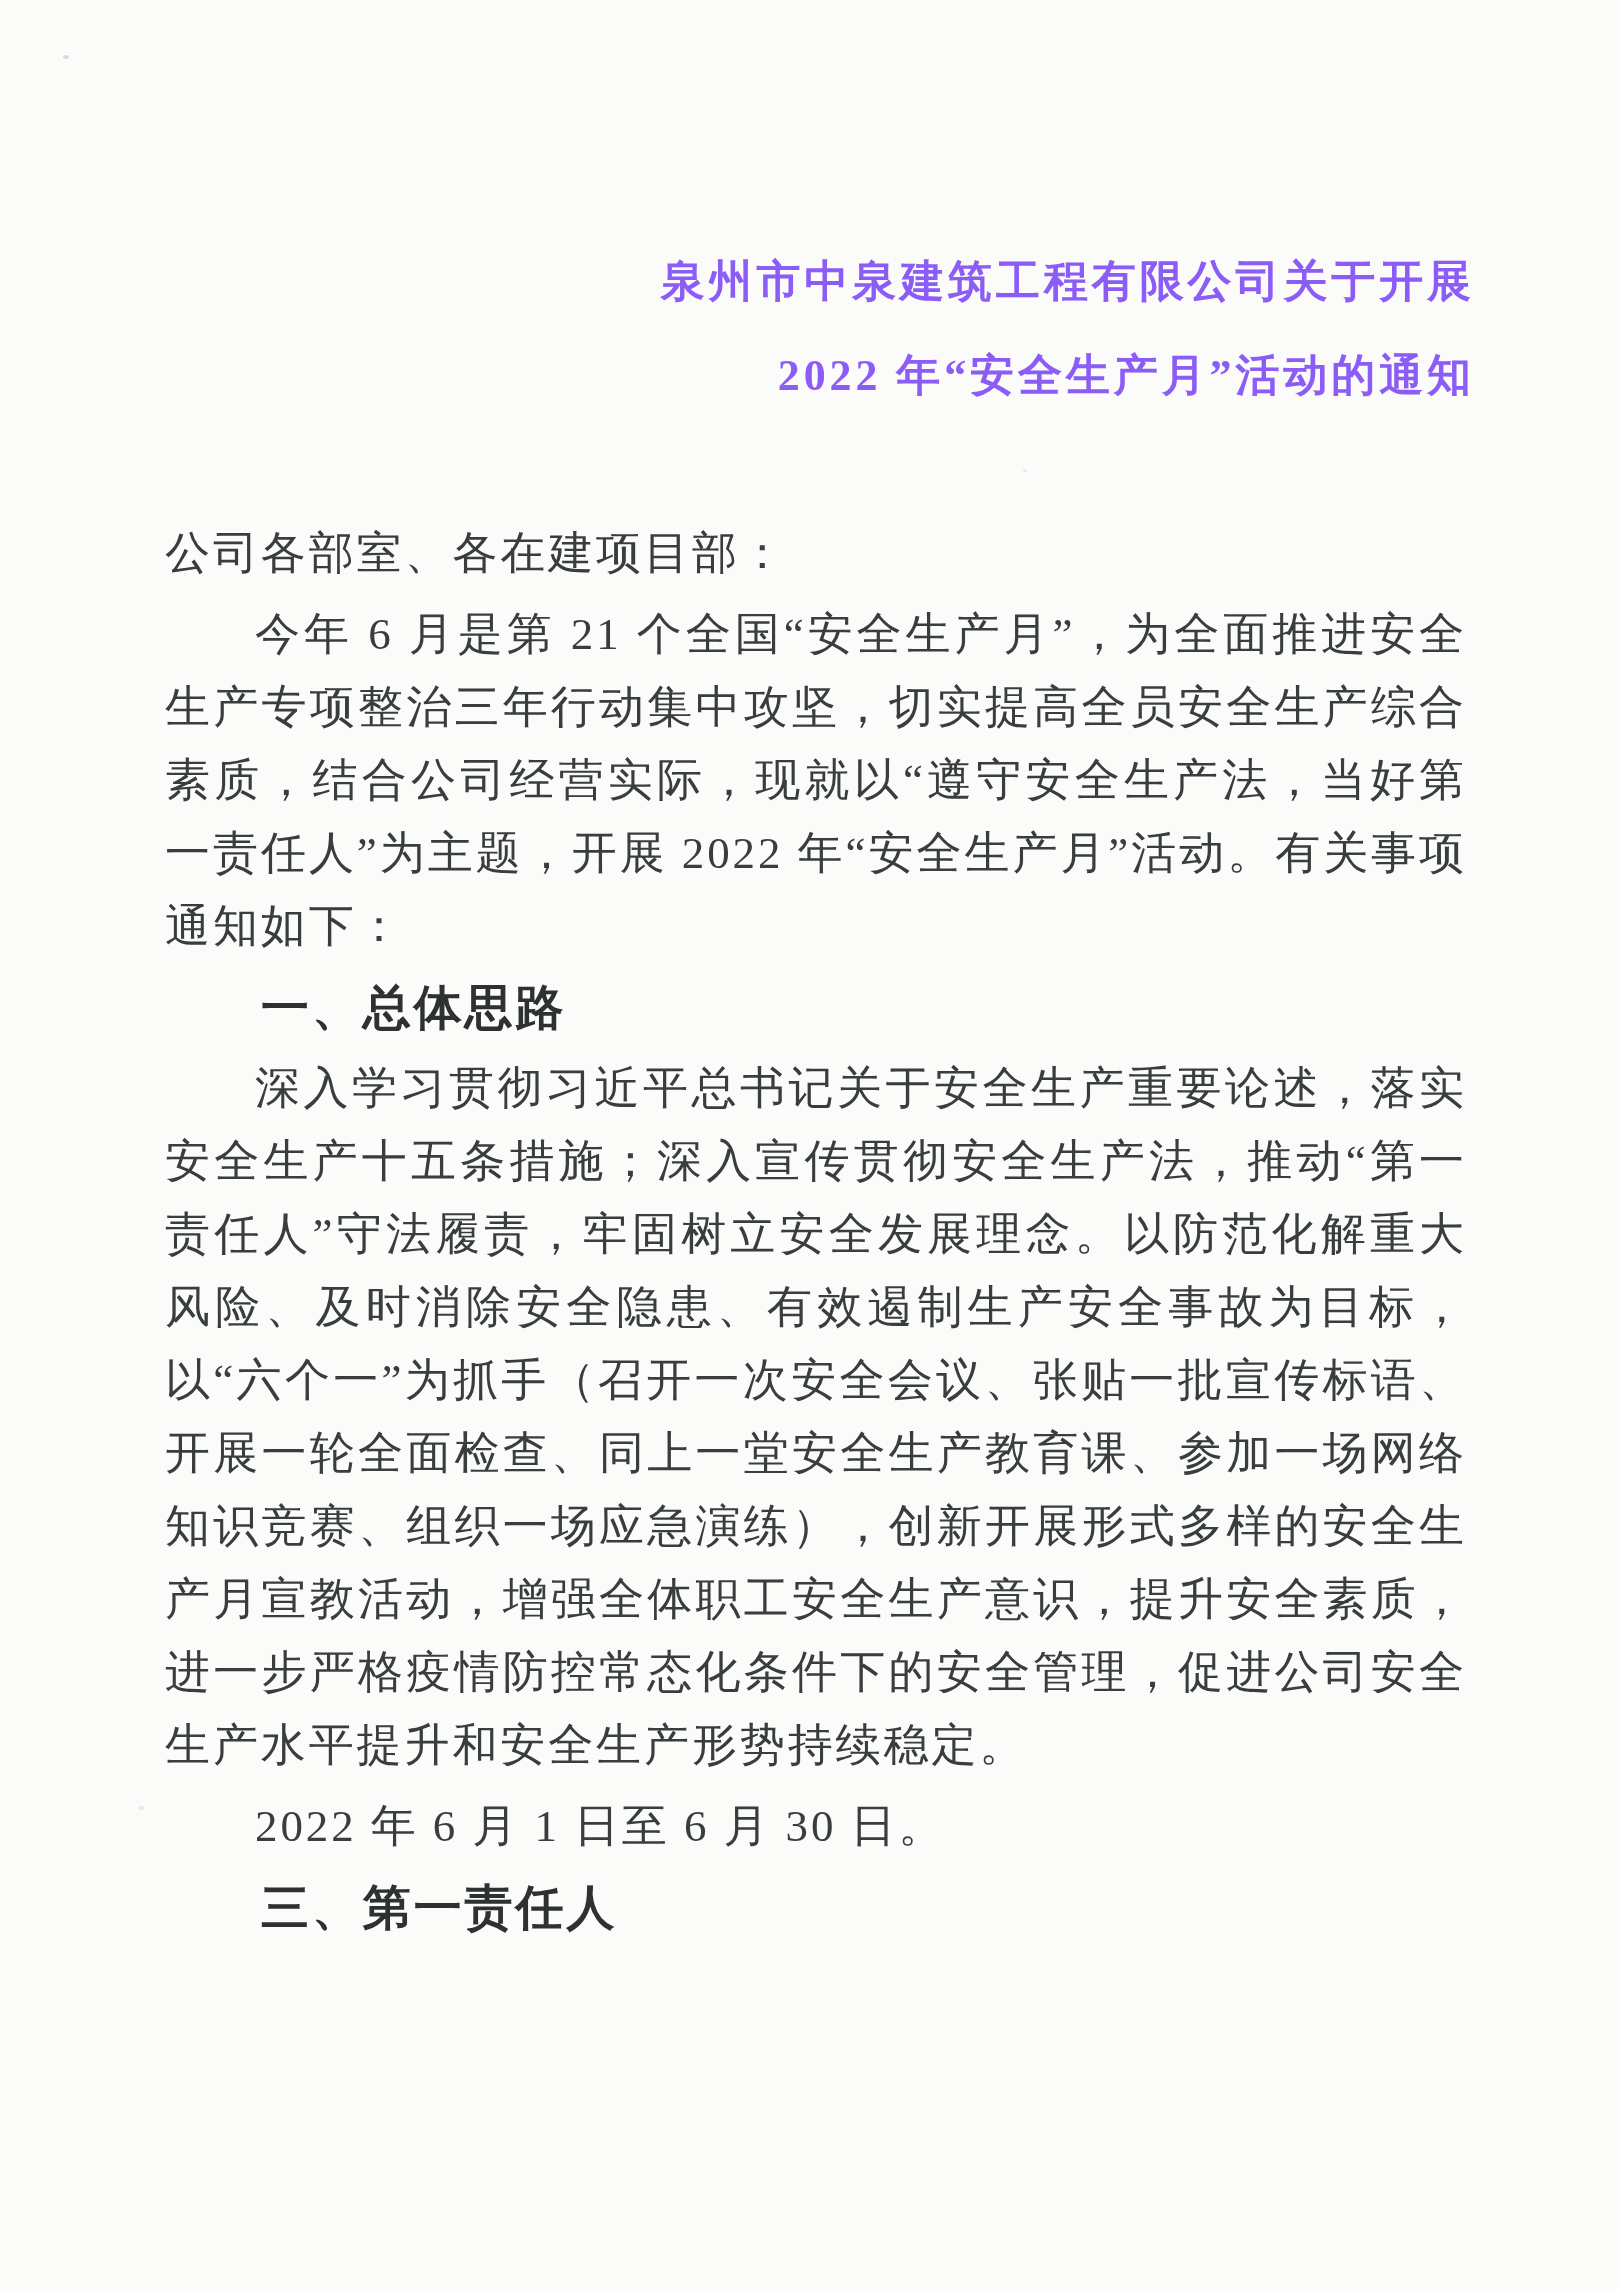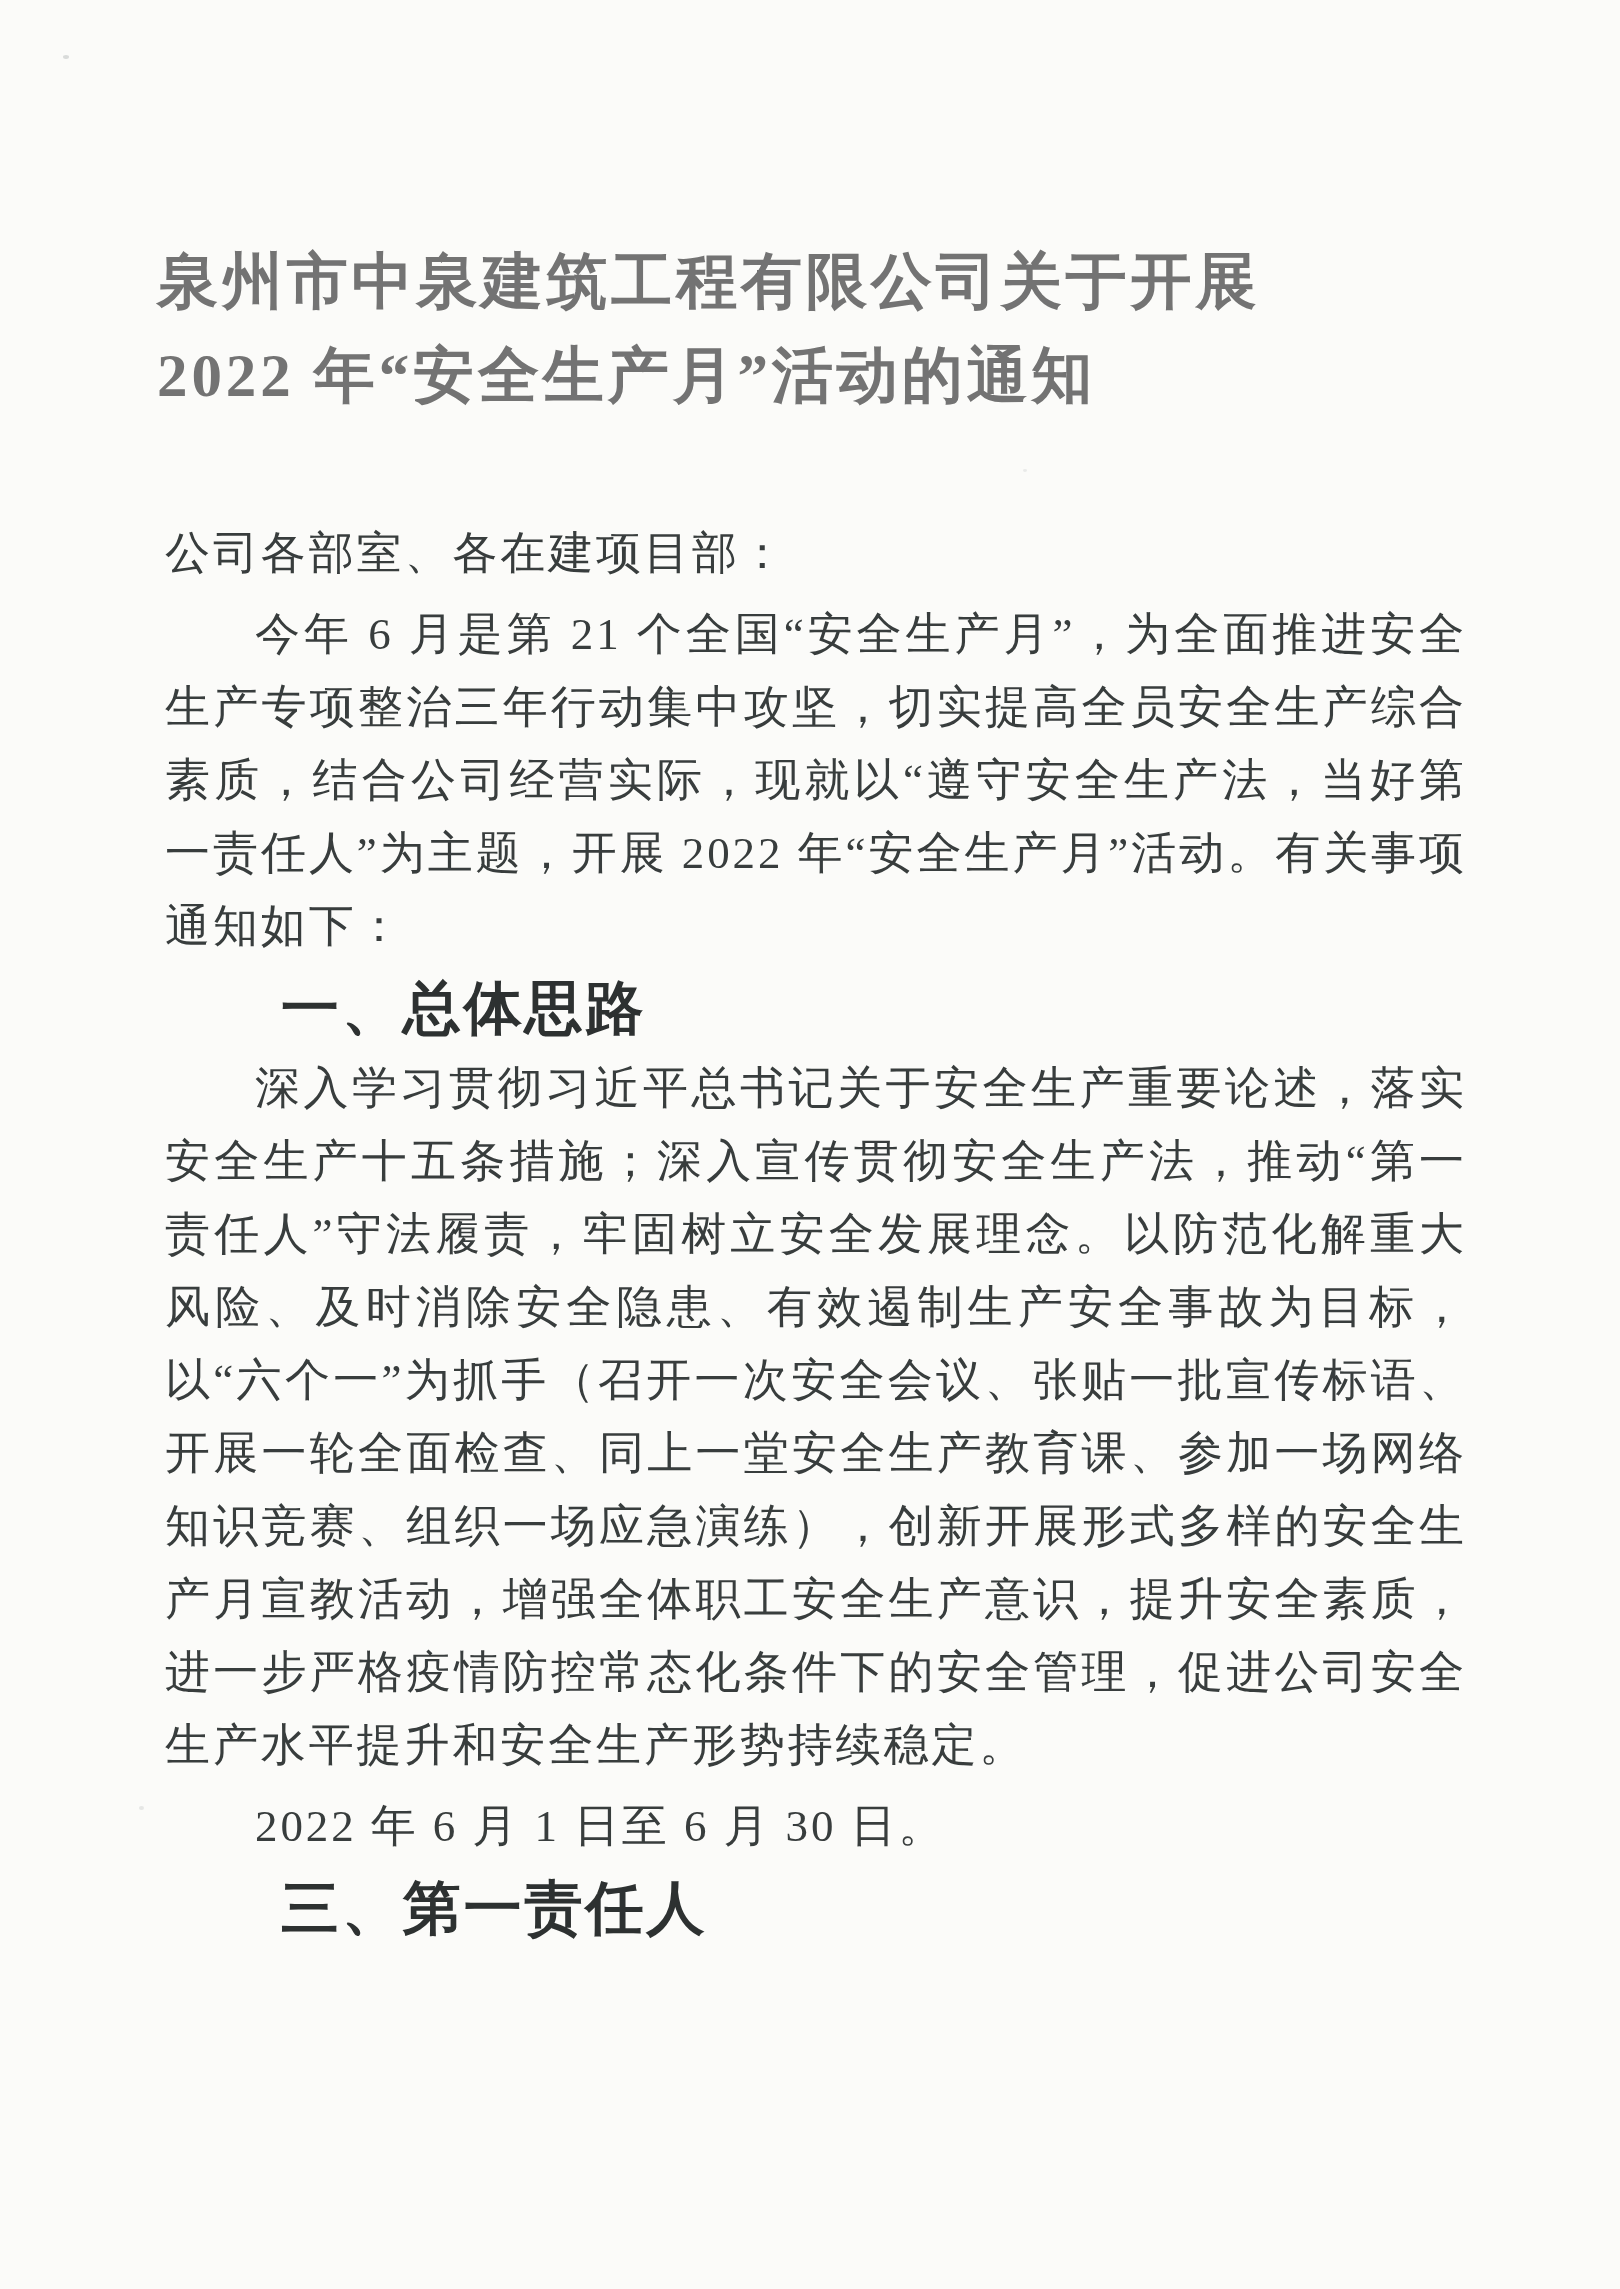--- a/index.html
+++ b/index.html
@@ -16,27 +16,27 @@
     font-family: "Liberation Serif", "DejaVu Serif", serif;
   }
   .content {
     position: absolute;
     left: 157px;
     top: 235px;
     width: 1318px;
   }
   .title {
     margin: 0;
-    text-align: left;
+    text-align: right;
     font-family: "Liberation Serif", "DejaVu Serif", serif;
     font-weight: 700;
-    font-size: 61px;
+    font-size: 44px;
     line-height: 94px;
     letter-spacing: 3.9px;
-    color: #737373;
+    color: #8b5cf6;
   }
   .title .title-line {
     display: block;
   }
   .doc-body {
     margin-top: 94px;
     font-size: 45px;
     line-height: 73px;
     letter-spacing: 2.9px;
     color: #383d3d;
@@ -48,21 +48,21 @@
   }
   .block.salutation {
     text-indent: 0;
   }
   .block.paragraph {
     text-indent: 2em;
   }
   .block.heading {
     font-family: "Liberation Sans", "DejaVu Sans", sans-serif;
     font-weight: 700;
-    font-size: 58px;
+    font-size: 48px;
     line-height: 73px;
     color: #2d3131;
     text-indent: 2em;
     text-align: left;
   }
   
   .speck {
     position: absolute;
     background: #9aa0a0;
     border-radius: 50%;

